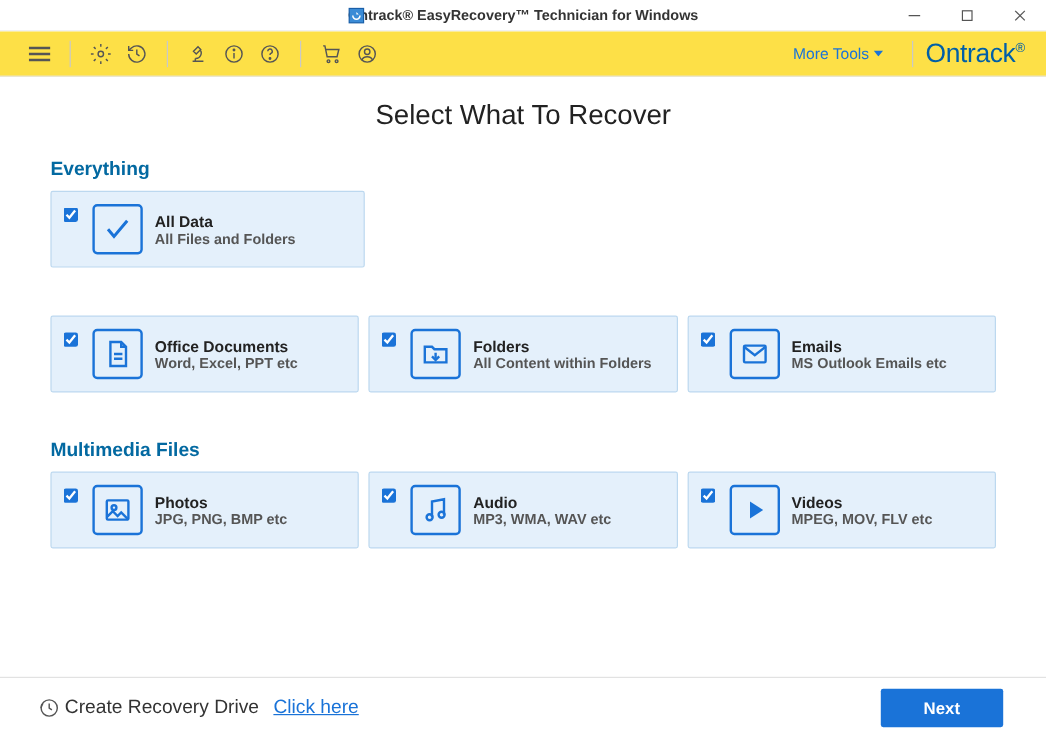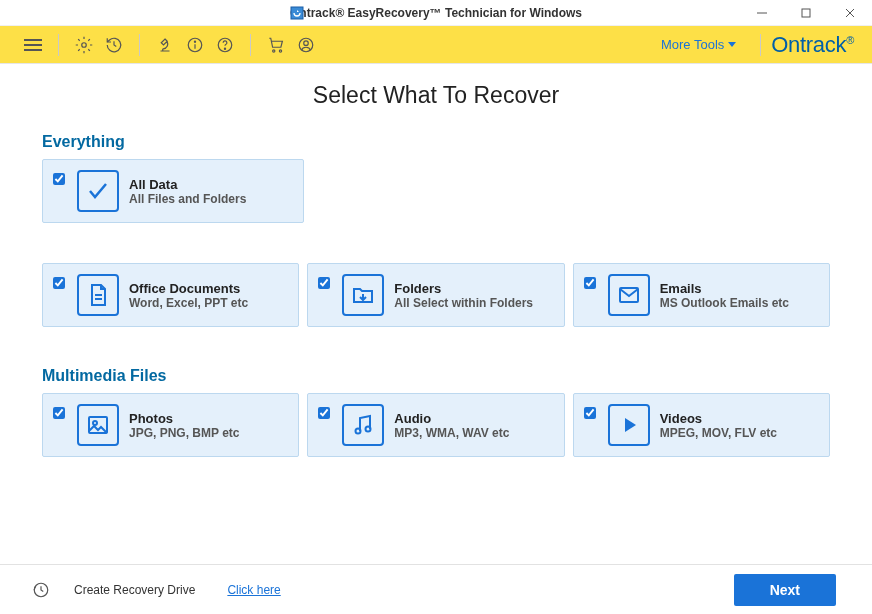--- a/index.html
+++ b/index.html
@@ -37,21 +37,21 @@
     .card.wide { width:262px; }
     .card-cb { width:12px; height:12px; margin-right:2px; accent-color:#1a73d8; cursor:pointer; align-self:flex-start; margin-top:3px; }
     .card-icon { width:42px; height:42px; border:2px solid #1a73d8; border-radius:4px; display:flex; align-items:center; justify-content:center; flex-shrink:0; }
     .card-icon svg { color:#1a73d8; }
     .card-text { display:flex; flex-direction:column; }
     .card-title { font-size:13px; font-weight:600; color:#222; }
     .card-sub { font-size:12px; color:#555;font-weight:bold; }
 
     
     .footer { position:absolute; bottom:0; left:0; right:0; height:50px; border-top:1px solid #e2e2e2; display:flex; align-items:center; padding:0 36px 0 32px; }
-    .footer-left { display:flex; align-items:center; gap:24px; font-size:12px; color:#333; }
+    .footer-left { display:flex; align-items:center; gap:4px; font-size:16px; color:#333; }
     .footer-icon { width:18px; height:18px; }
     .click-here { color:#1a73d8; text-decoration:underline; cursor:pointer; margin-left:8px; }
     .next-btn { margin-left:auto; background:#1a73d8; color:#fff; border:none; padding:8px 36px; font-size:14px; border-radius:2px; cursor:pointer;font-weight:bold; }
   </style>
 </head>
 <body>
 
 <div class="title-bar">
   <span class="app-icon">
     <svg width="14" height="14" viewBox="0 0 14 14">
@@ -189,21 +189,21 @@
       <input type="checkbox" class="card-cb" checked="" style="">
       <div class="card-icon">
           <svg width="24" height="24" viewBox="0 0 24 24" fill="none" stroke="currentColor" stroke-width="2">
             <path d="M3 6h6l2 2h10v11H3z"></path>
             <line x1="12" y1="11" x2="12" y2="16"></line>
             <polyline points="9 14 12 17 15 14"></polyline>
           </svg>
         </div>
       <div class="card-text">
         <span class="card-title">Folders</span>
-        <span class="card-sub">All Select within Folders</span>
+        <span class="card-sub">All Content within Folders</span>
       </div>
     </div>
     <div class="card wide">
       <input type="checkbox" class="card-cb" checked="" style="">
       <div class="card-icon">
           <svg width="24" height="24" viewBox="0 0 24 24" fill="none" stroke="currentColor" stroke-width="2">
             <rect x="3" y="5" width="18" height="14" rx="1"></rect>
             <polyline points="3 6 12 13 21 6"></polyline>
           </svg>
         </div>

